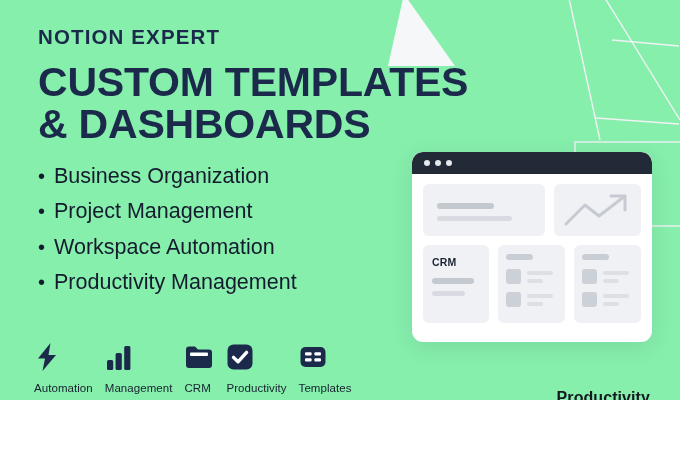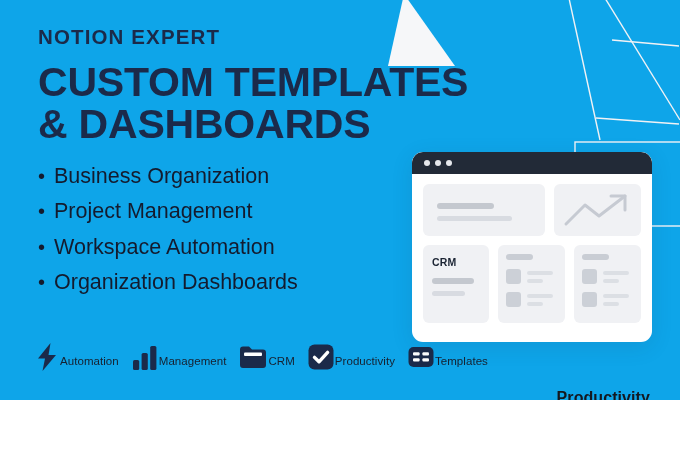--- a/index.html
+++ b/index.html
@@ -10,21 +10,21 @@
     height: 453px;
     overflow: hidden;
     background: #ffffff;
     font-family: "Liberation Sans", sans-serif;
   }
 
   #banner {
     position: relative;
     width: 680px;
     height: 400px;
-    background: #0ea5e9;
+    background: #86efac;
     overflow: hidden;
   }
 
   
   .bg-decor {
     position: absolute;
     inset: 0;
     pointer-events: none;
   }
   .bg-decor svg { display: block; width: 680px; height: 453px; }
@@ -81,22 +81,22 @@
   
   .icon-row {
     position: absolute;
     left: 34px;
     top: 340px;
     display: flex;
     align-items: flex-start;
   }
   .icon-item {
     display: flex;
-    flex-direction: row;
-    align-items: center;
+    flex-direction: column;
+    align-items: flex-start;
     margin-right: 12px;
   }
   .icon-item:last-child { margin-right: 12px; }
   .icon-glyph {
     height: 34px;
     display: flex;
     align-items: center;
     justify-content: center;
   }
   .icon-label {
@@ -254,21 +254,21 @@
       <li>
         <span class="dot">•</span>
         <span>Project Management</span>
       </li>
       <li>
         <span class="dot">•</span>
         <span>Workspace Automation</span>
       </li>
       <li>
         <span class="dot">•</span>
-        <span>Organization Dashboards</span>
+        <span>Productivity Management</span>
       </li>
     </ul>
   </div>
 
   <div class="icon-row">
 
     <div class="icon-item">
       <div class="icon-glyph">
         <svg width="26" height="30" viewBox="0 0 26 30" xmlns="http://www.w3.org/2000/svg">
           <path d="M16.5 1 L4 16.5 H11 L8.5 29 L22 13 H14.5 Z" fill="#1b2a4a"></path>

